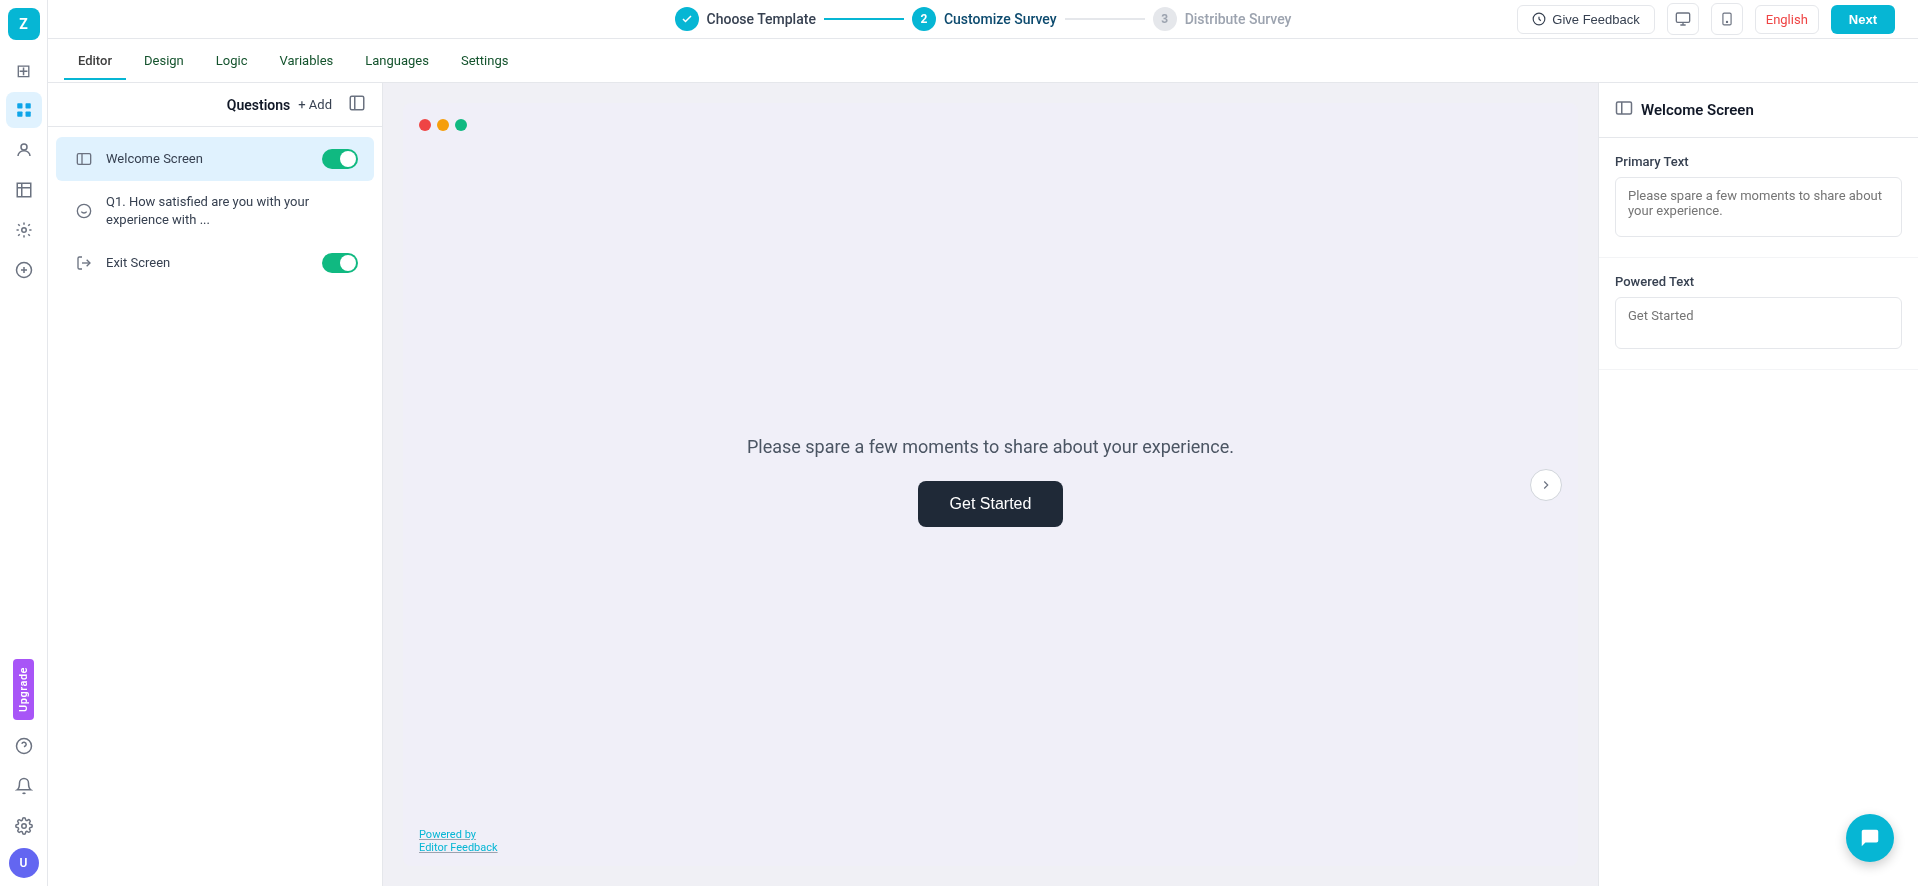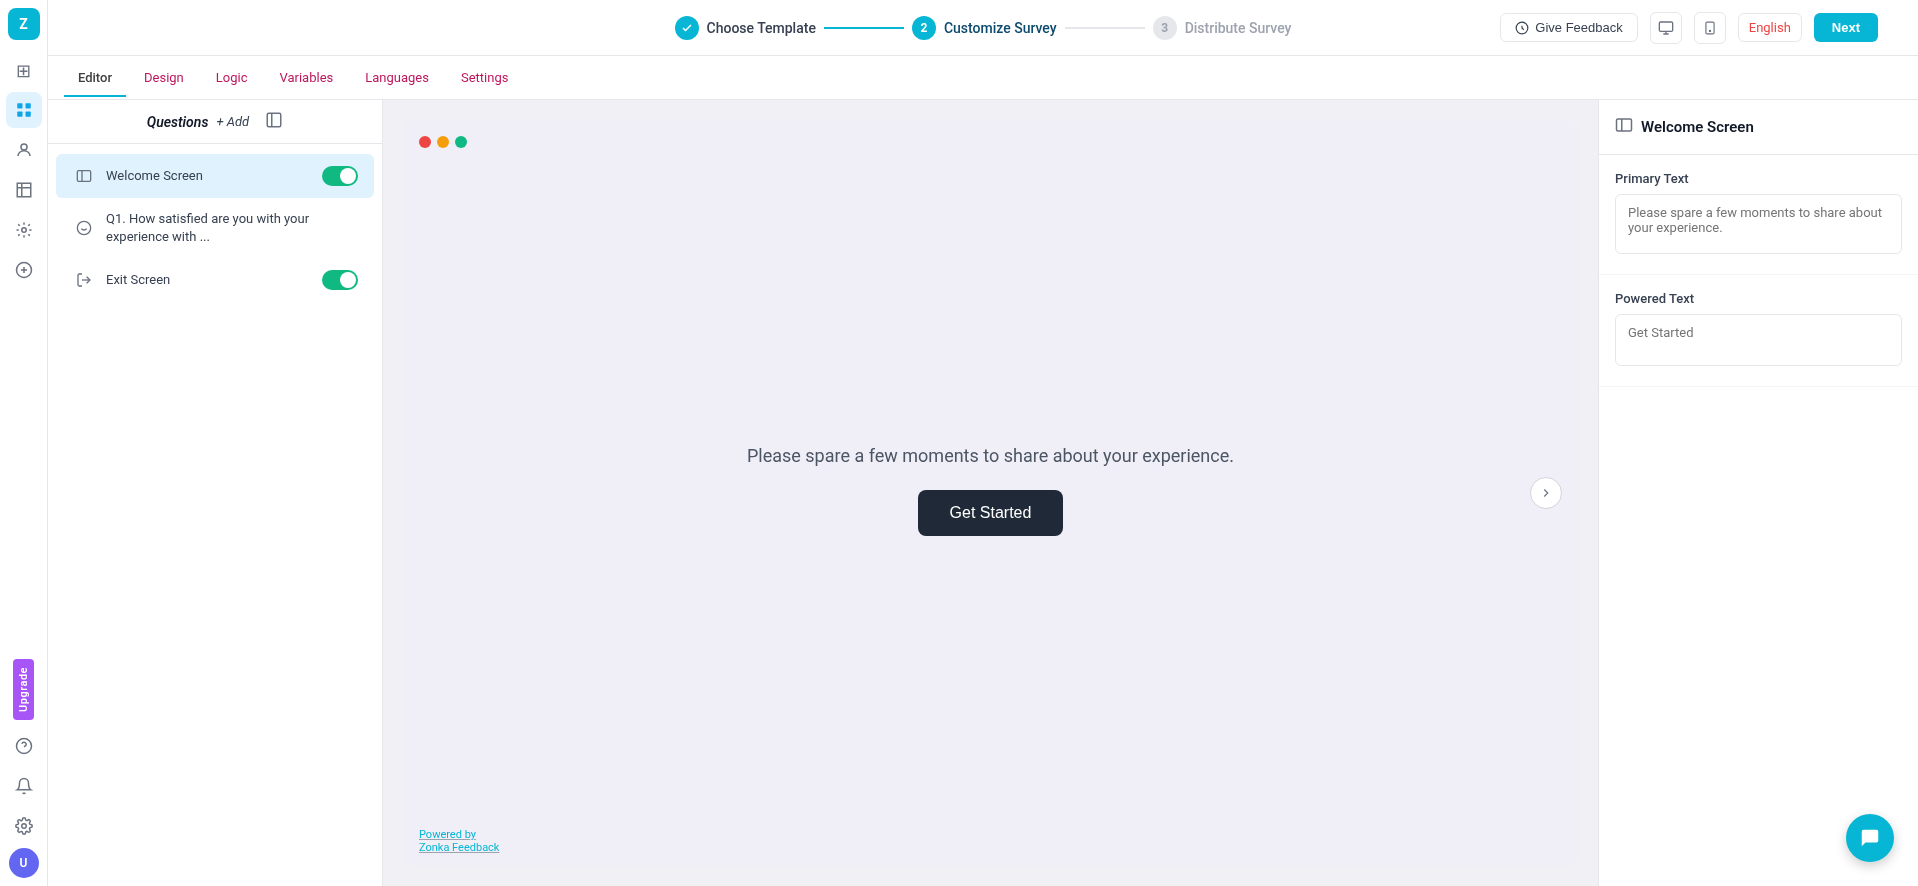--- a/index.html
+++ b/index.html
@@ -66,21 +66,21 @@
     }
 
     
     .top-header {
       background: #fff;
       border-bottom: 1px solid #e5e7eb;
       display: flex;
       align-items: center;
       justify-content: center;
       padding: 0 24px;
-      height: 56px;
+      height: 39px;
       position: relative;
     }
     .wizard-steps {
       display: flex;
       align-items: center;
       gap: 0;
     }
     .step {
       display: flex; align-items: center; gap: 8px;
       font-size: 14px; font-weight: 500;
@@ -99,21 +99,21 @@
       background: #e5e7eb;
       margin: 0 8px;
     }
     .step-line.done { background: #06b6d4; }
     .step.active .step-label { color: #0c4a6e; }
     .step.inactive .step-label { color: #9ca3af; }
     .step.done .step-label { color: #374151; }
 
     .header-right {
       position: absolute;
-      right: 40px;
+      right: 23px;
       display: flex; align-items: center; gap: 12px;
     }
     .give-feedback-btn {
       display: flex; align-items: center; gap: 6px;
       border: 1px solid #e5e7eb;
       border-radius: 6px;
       padding: 6px 14px;
       font-size: 13px;
       color: #374151;
       cursor: pointer;
@@ -155,21 +155,21 @@
       border-bottom: 1px solid #e5e7eb;
       display: flex;
       align-items: center;
       padding: 0 16px;
       height: 44px;
       gap: 4px;
     }
     .tab-item {
       padding: 10px 14px;
       font-size: 13px;
-      color: #be185d;
+      color: #14532d;
       cursor: pointer;
       border-bottom: 2px solid transparent;
       margin-bottom: -1px;
     }
     .tab-item.active {
       color: #404040;
       border-bottom: 2px solid #06b6d4;
       font-weight: 500;
     }
 
@@ -185,24 +185,23 @@
       width: 335px;
       background: #fff;
       border-right: 1px solid #e5e7eb;
       display: flex;
       flex-direction: column;
       overflow: hidden;
     }
     .panel-header {
       display: flex;
       align-items: center;
-      justify-content: center;
+      justify-content: flex-end;
       padding: 10px 16px;
       border-bottom: 1px solid #e5e7eb;
-      font-style: italic;
     }
     .panel-title {
       font-size: 14px;
       font-weight: 600;
       color: #111827;
     }
     .add-btn {
       display: flex; align-items: center; gap: 4px;
       font-size: 13px;
       color: #374151;
@@ -600,21 +599,21 @@
               </svg>
           </div>
 
           <div class="preview-content">
             <p class="preview-text">Please spare a few moments to share about your experience.</p>
             <button class="get-started-btn">Get Started</button>
           </div>
 
           <div class="powered-by">
             <span>Powered by</span><br>
-            <span style="color:#06b6d4;">Zonka Feedback</span>
+            <span style="color:#06b6d4;">Editor Feedback</span>
           </div>
         </div>
       </div>
     </div>
 
     <div class="right-panel">
       <div class="right-panel-header">
         <span class="right-panel-icon">
           <svg width="18" height="18" viewBox="0 0 24 24" fill="none" stroke="#6b7280" stroke-width="2">
               <rect x="2" y="4" width="20" height="16" rx="2"></rect>

